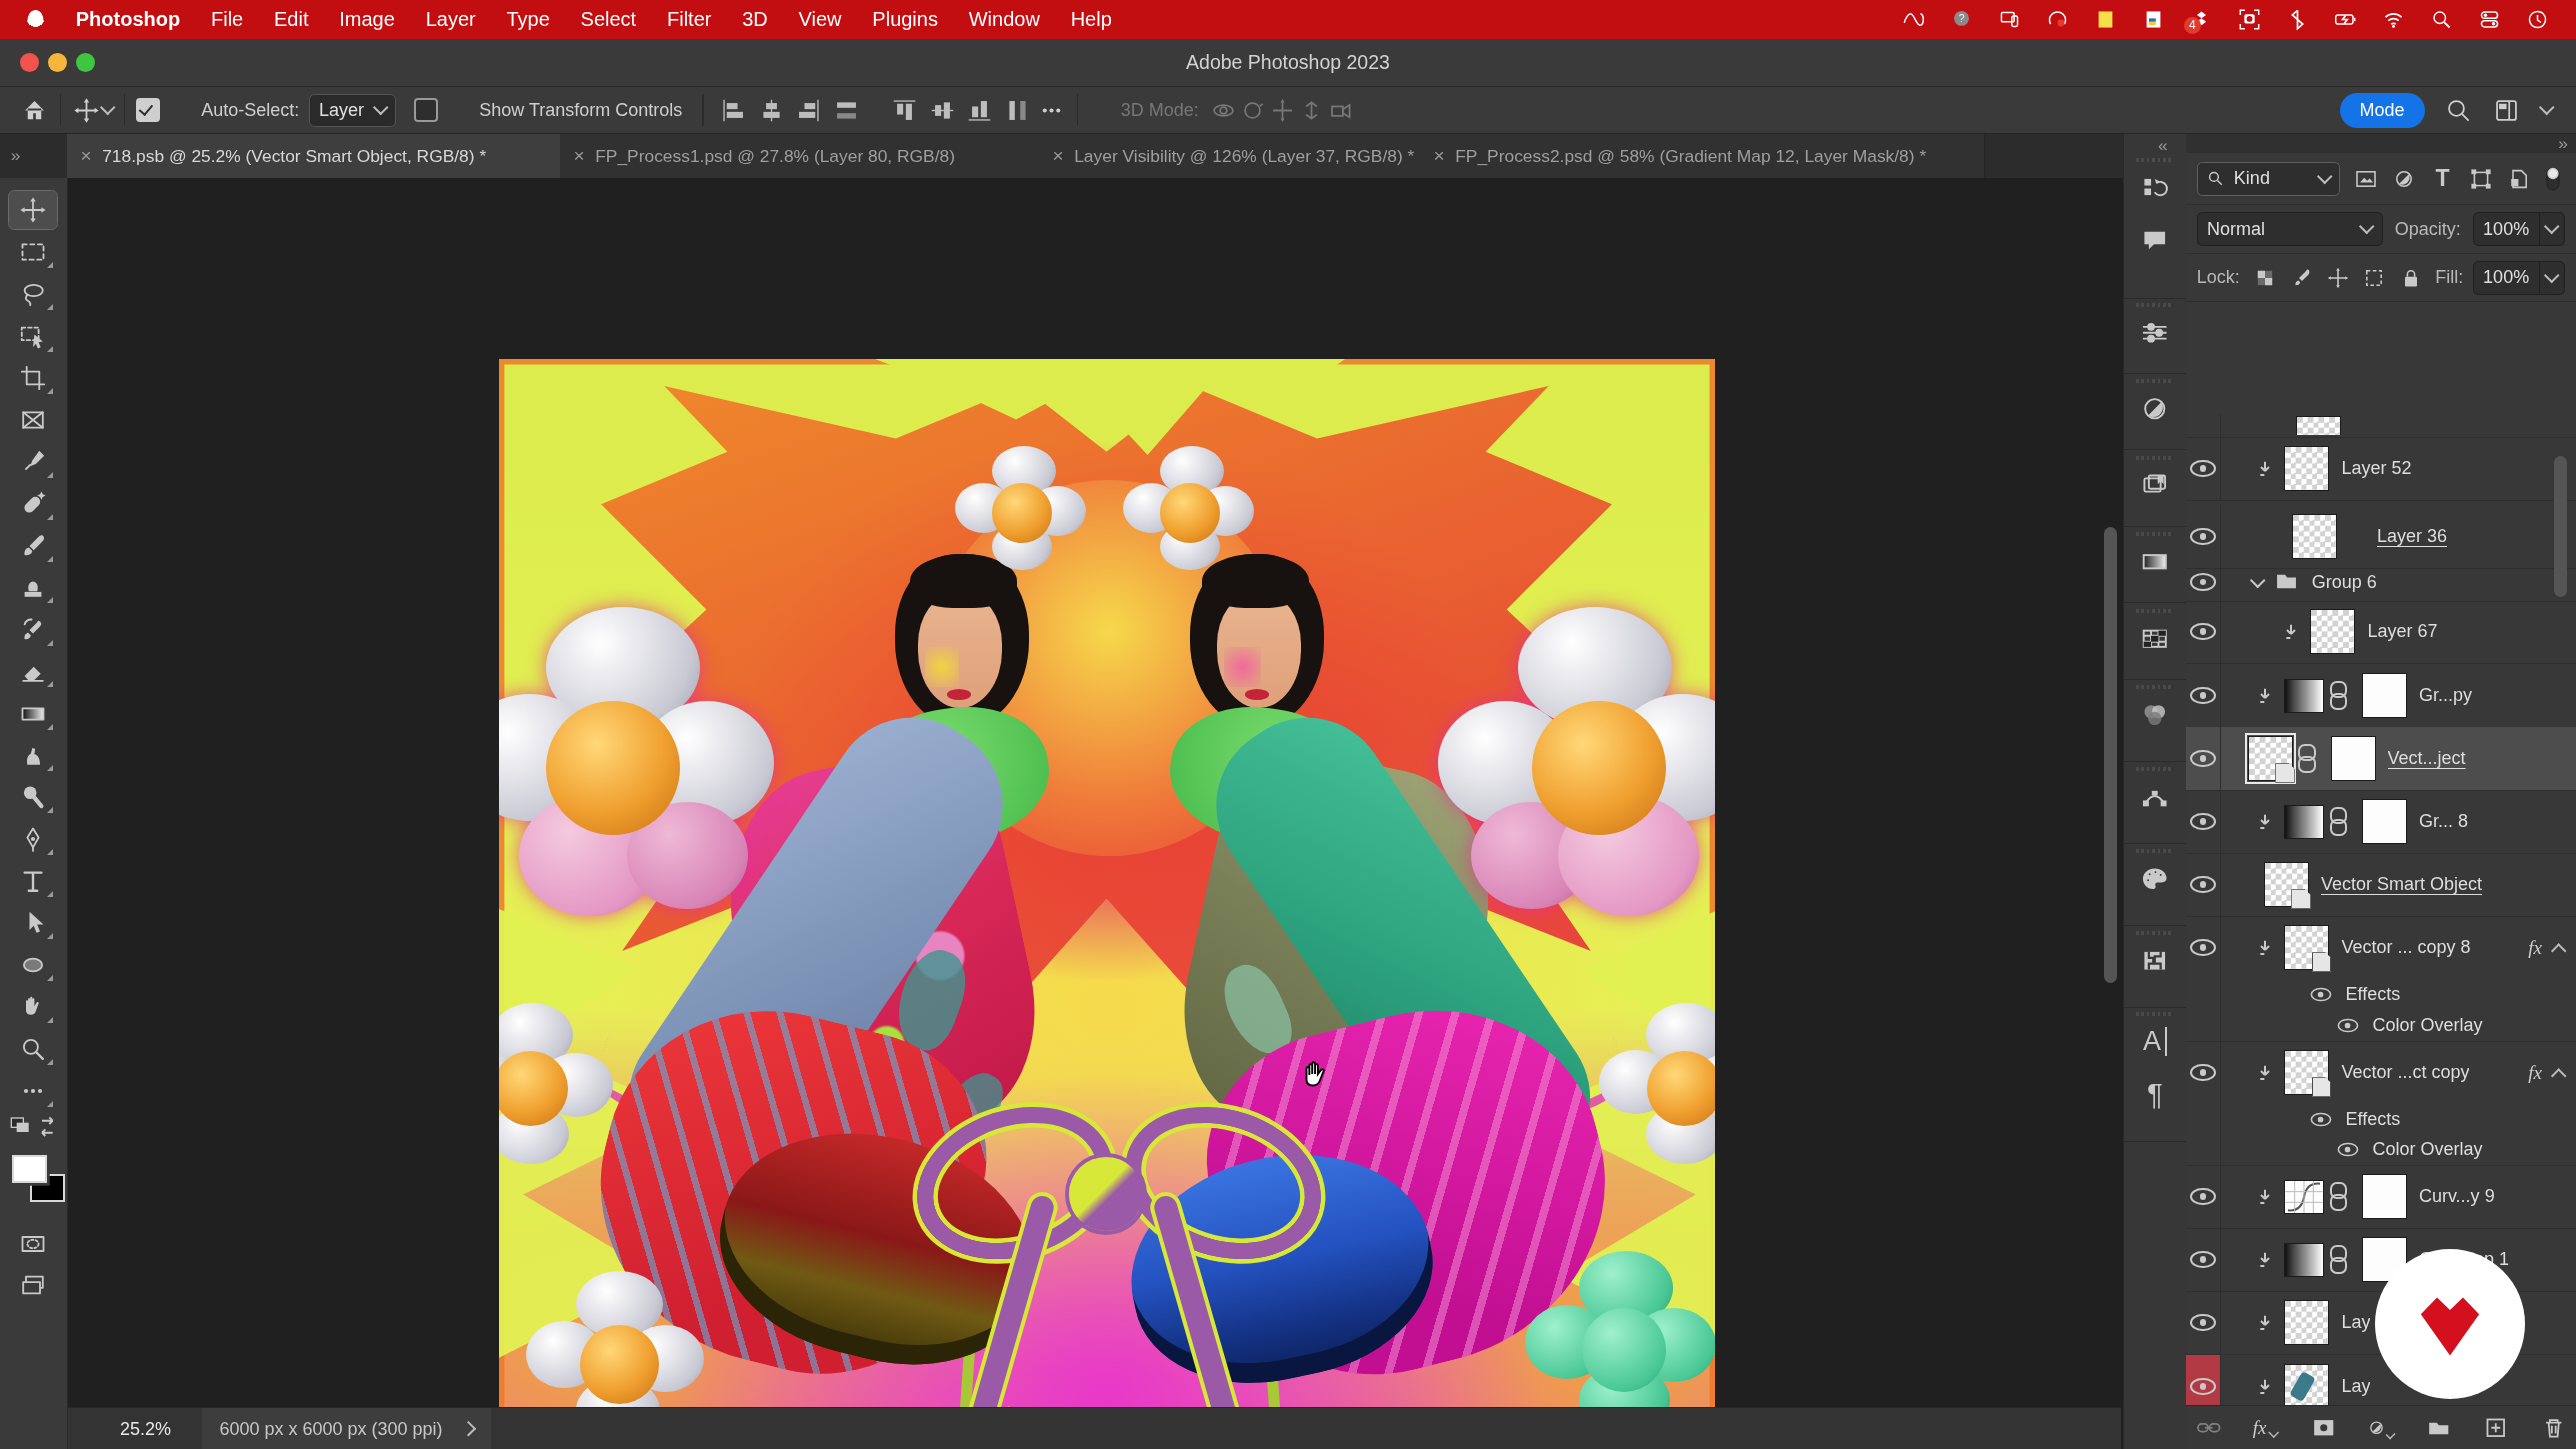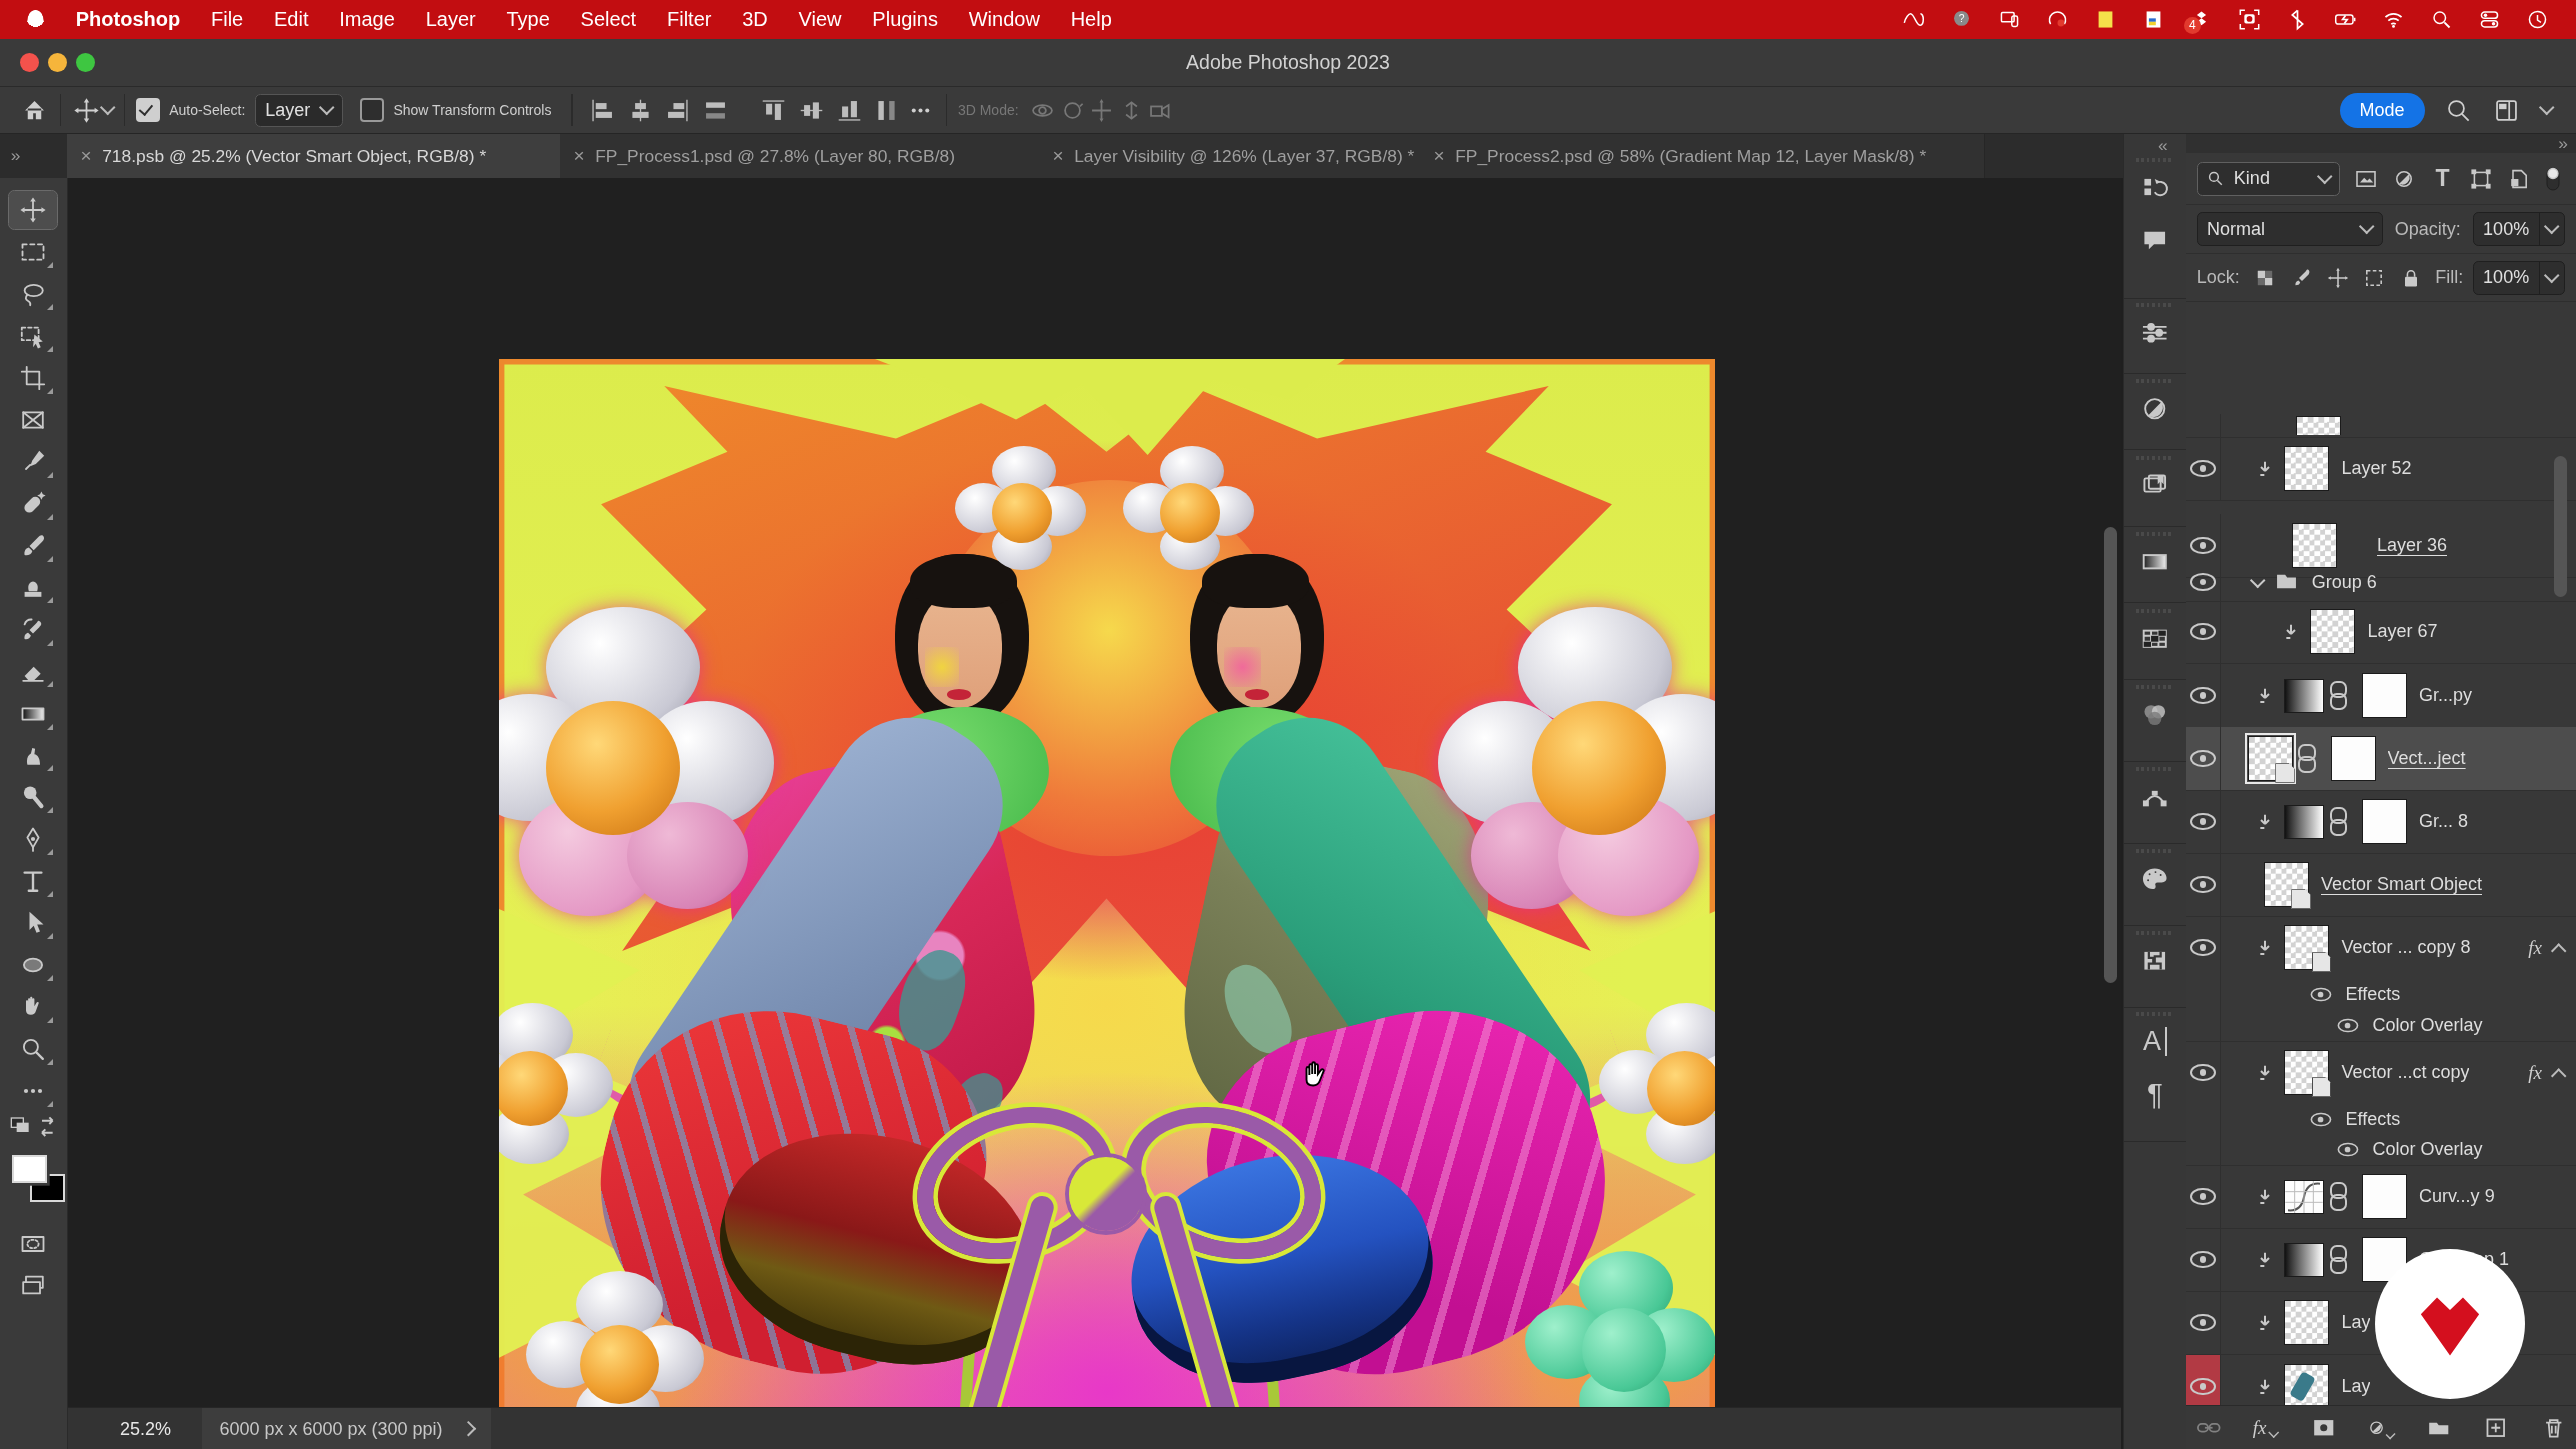--- a/index.html
+++ b/index.html
@@ -23,21 +23,21 @@
   .light{width:19px;height:19px;border-radius:50%;position:absolute;top:14px;}
   #title{width:100%;text-align:center;line-height:47px;font-size:19.5px;color:#d2d2d2;}
   
   #optbar{left:0;top:87px;width:2576px;height:46px;background:#3a3a3a;border-bottom:1.3px solid #252525;display:flex;align-items:center;}
   .sep{width:1.3px;height:32px;background:#2b2b2b;margin:0 10.7px;}
   .oico{width:29.5px;height:29.5px;display:flex;align-items:center;justify-content:center;}
   .oico svg{width:27px;height:27px;stroke:#cfcfcf;fill:none;stroke-width:2.6;}
   .chk{width:20px;height:20px;border-radius:4px;border:2px solid #9a9a9a;margin-right:9.4px;position:relative;background:#2e2e2e;}
   .chk.on{background:#cfcfcf;border-color:#cfcfcf;}
   .chk.on:after{content:"";position:absolute;left:4.7px;top:2px;width:6px;height:10.7px;border:solid #2e2e2e;border-width:0 2.7px 2.7px 0;transform:rotate(40deg);}
-  .olabel{font-size:14px;color:#cfcfcf;margin-right:9.4px;white-space:nowrap;}
+  .olabel{font-size:18px;color:#cfcfcf;margin-right:9.4px;white-space:nowrap;margin-left:32px;}
   .dd{background:#2a2a2a;border:1.3px solid #555;border-radius:5.4px;height:31px;display:flex;align-items:center;
       padding:0 9.4px;font-size:18px;color:#e0e0e0;gap:10.7px;}
   .chev{width:9.4px;height:9.4px;border:solid #bbb;border-width:0 2px 2px 0;transform:rotate(45deg);margin-top:-4px;}
   .chev.right{transform:rotate(-45deg);margin:0;}
   .alico{width:27px;height:27px;margin:0 5.4px;position:relative;}
   .alico svg{width:27px;height:27px;stroke:#bdbdbd;fill:#bdbdbd;stroke-width:2;}
   .gray3d{color:#777;}
   .gray3d svg{stroke:#777;}
   #share{background:#1473e6;color:#fff;font-size:18px;border-radius:17.4px;height:35px;padding:0 20px;display:flex;align-items:center;}
   
@@ -927,21 +927,21 @@
         <div class="eyecol">
             <div class="eye"></div>
           </div>
         <div class="clip"><svg viewBox="0 0 30 30">
               <path d="M15 4v14m0 0l-6-6m6 6l6-6M8 24h6"></path>
             </svg></div>
         <div class="thumb"></div>
         <span class="lname">Layer 52</span>
       </div>
 
-      <div class="lrow" style="top:100px;height:63px;gap:28px;">
+      <div class="lrow" style="top:91px;height:63px;gap:28px;">
         <div class="eyecol">
             <div class="eye"></div>
           </div>
         <div class="thumb" style="margin-left:43px;"></div>
         <span class="lname ul">Layer 36</span>
       </div>
 
       <div class="lrow" style="top:149px;height:38px;">
         <div class="eyecol" style="height:38px;">
             <div class="eye"></div>

